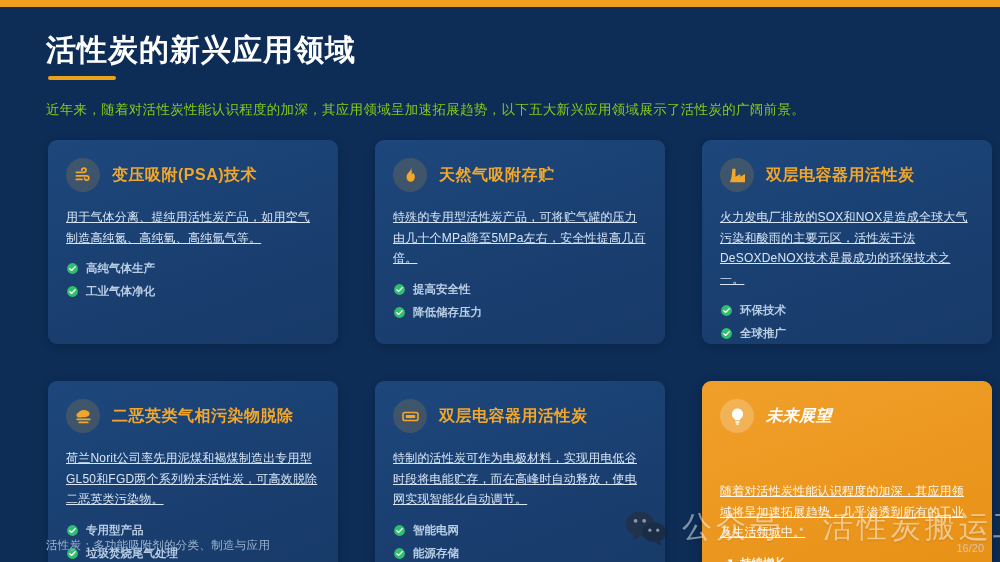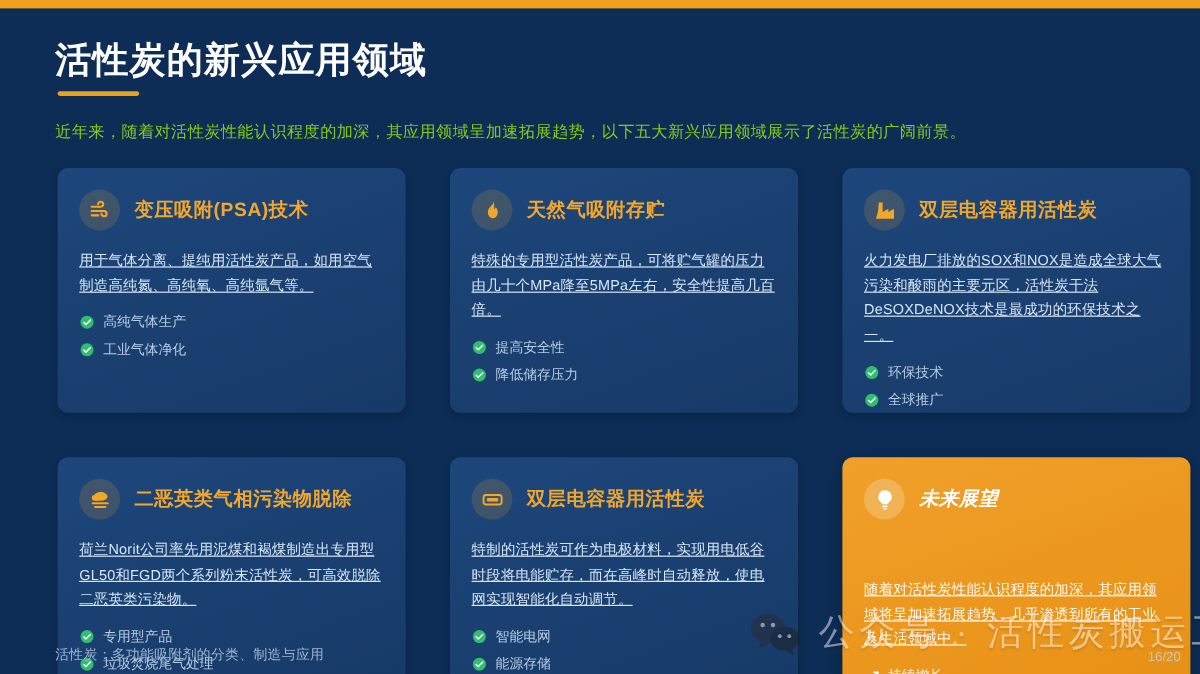--- a/index.html
+++ b/index.html
@@ -65,21 +65,21 @@
   .icon-badge svg { width:19px; height:19px; display:block; }
   .card-title {
     font-size:16px; font-weight:bold; color:#f2a72a; letter-spacing:.5px;
   }
   .card.accent .card-title { color:#ffffff;font-style:italic; }
   .card-desc {
     font-size:12px; line-height:1.72; color:#d7e5f5; letter-spacing:.2px;text-decoration:underline;
   }
   .card.accent .card-desc { color:#fff8ec;margin-top:48px; }
   .tags { margin-top:13px; display:flex; flex-direction:column; gap:8px; }
-  .tag { display:flex; align-items:center; gap:7px; font-size:11.5px; color:#b9cde4; }
+  .tag { display:flex; align-items:center; gap:7px; font-size:11.5px; color:#b9cde4;font-weight:bold; }
   .card.accent .tag { color:#fff4e2; }
   .tag-icon { width:13px; height:13px; flex:0 0 13px; display:block; }
   .footer-note {
     position:absolute; left:46px; bottom:9px;
     font-size:11.5px; color:#9fb6d2; letter-spacing:.3px;
   }
   .page-num {
     position:absolute; right:16px; bottom:8px;
     font-size:11px; color:#c9d8ea; opacity:.75;
   }

